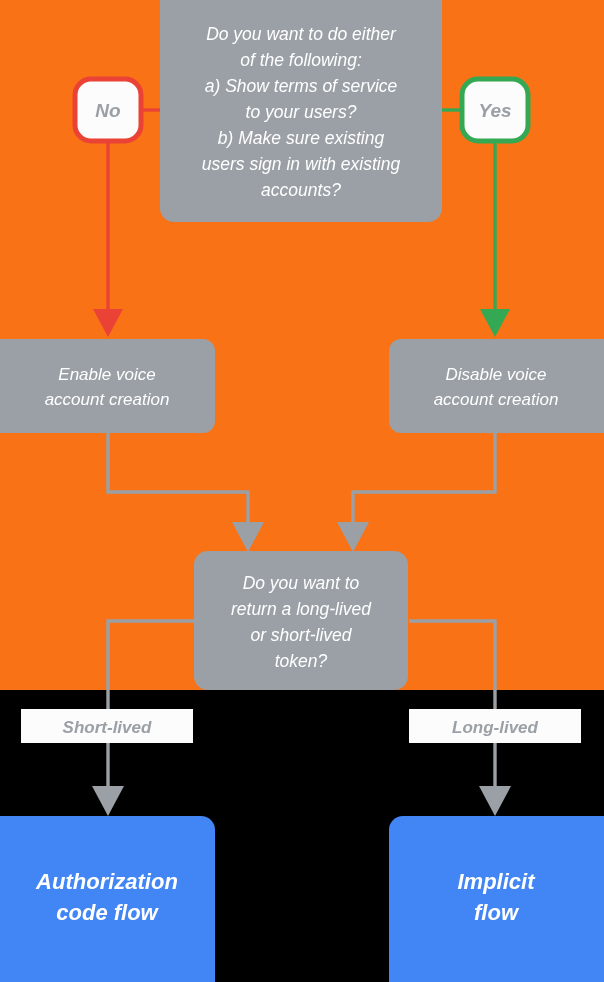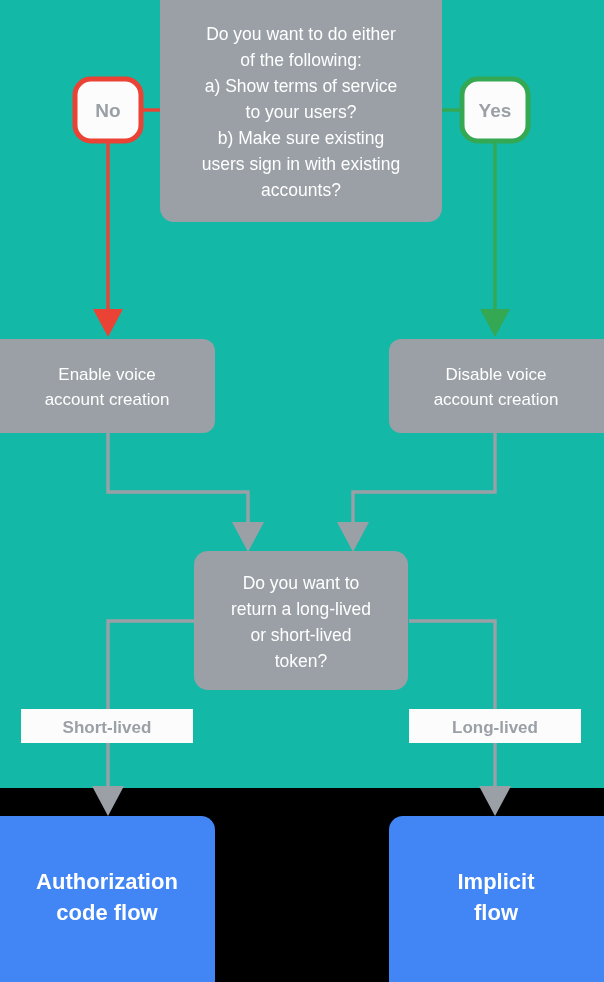--- a/index.html
+++ b/index.html
@@ -9,22 +9,23 @@
   }
   body {
     width: 604px;
     height: 982px;
     overflow: hidden;
     font-family: "Liberation Sans", sans-serif;
   }
   #flowchart-root {
     position: relative;
     width: 604px;
-    height: 788px;
-    background: #14b8a6;
+    height: 690px;
+    background: #f97316;
+    font-style: italic;
   }
   #flow-svg {
     position: absolute;
     top: 0;
     left: 0;
     width: 604px;
     height: 982px;
   }
   .node-text {
     fill: #ffffff;

